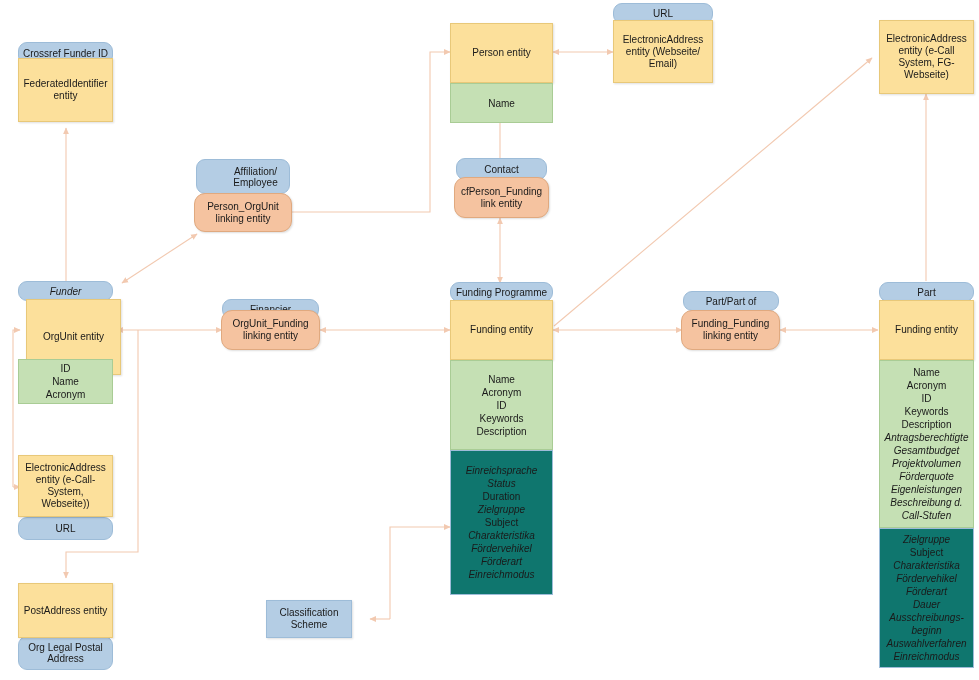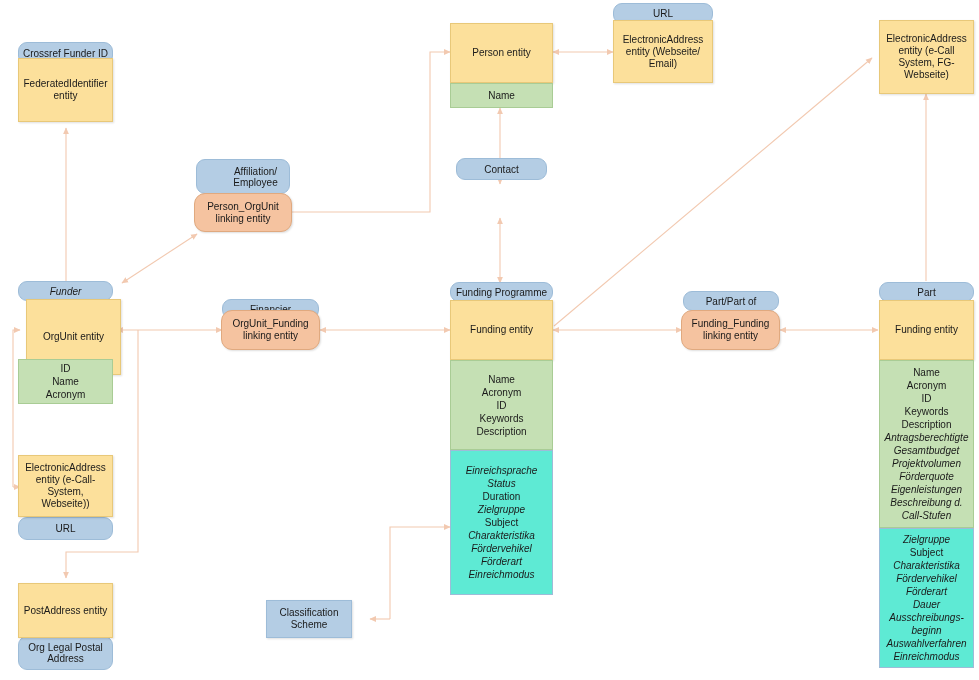--- a/index.html
+++ b/index.html
@@ -17,23 +17,23 @@
 
   .ent{position:absolute;box-sizing:border-box;background:#fce09b;
        border:1px solid #e8c879;display:flex;align-items:center;
        justify-content:center;text-align:center;font-size:10px;
        line-height:12px;padding:2px 4px;z-index:4;
        box-shadow:1px 1px 2px rgba(0,0,0,0.13);}
 
   .attr{position:absolute;box-sizing:border-box;background:#c5e0b4;
         border:1px solid #a9cc95;display:flex;align-items:center;
         justify-content:center;text-align:center;font-size:10px;
-        line-height:13px;padding:11px 4px;z-index:4;}
-
-  .attr2{position:absolute;box-sizing:border-box;background:#5eead4;
+        line-height:13px;padding:19px 4px;z-index:4;}
+
+  .attr2{position:absolute;box-sizing:border-box;background:#0f766e;
          border:1px solid #9dbcd8;display:flex;align-items:center;
          justify-content:center;text-align:center;font-size:10px;
          line-height:13px;padding:3px 20px;z-index:4;}
 
   .link{position:absolute;box-sizing:border-box;background:#f5c3a0;
         border:1px solid #e0a97f;border-radius:11px;
         display:flex;align-items:center;justify-content:center;
         text-align:center;font-size:10px;line-height:12px;padding:2px 4px;
         z-index:4;box-shadow:1px 1px 2px rgba(0,0,0,0.13);}
 
@@ -105,20 +105,21 @@
 
   <div class="tab" style="left:613px;top:3px;width:100px;height:21px;">URL</div>
   <div class="ent" style="left:613px;top:20px;width:100px;height:63px;">ElectronicAddress entity (Webseite/ Email)</div>
 
   <div class="ent" style="left:879px;top:20px;width:95px;height:74px;">ElectronicAddress entity (e-Call System, FG-Webseite)</div>
 
   <div class="tab" style="left:196px;top:159px;width:94px;height:35px;padding-left:28px;">Affiliation/ Employee</div>
   <div class="link" style="left:194px;top:193px;width:98px;height:39px;">Person_OrgUnit linking entity</div>
 
   <div class="tab" style="left:456px;top:158px;width:91px;height:22px;">Contact</div>
+  <div class="link" style="left:454px;top:177px;width:95px;height:41px;">cfPerson_Funding link entity</div>
 
   <div class="tab italic" style="left: 18px; top: 281px; width: 95px; height: 20px; font-style: italic;">Funder</div>
   <div class="ent" style="left:26px;top:299px;width:95px;height:76px;">OrgUnit entity</div>
   <div class="attr" style="left:18px;top:359px;width:95px;height:45px;">
     <span class="stack">
         <span>ID</span>
         <span>Name</span>
         <span>Acronym</span>
       </span>
   </div>

